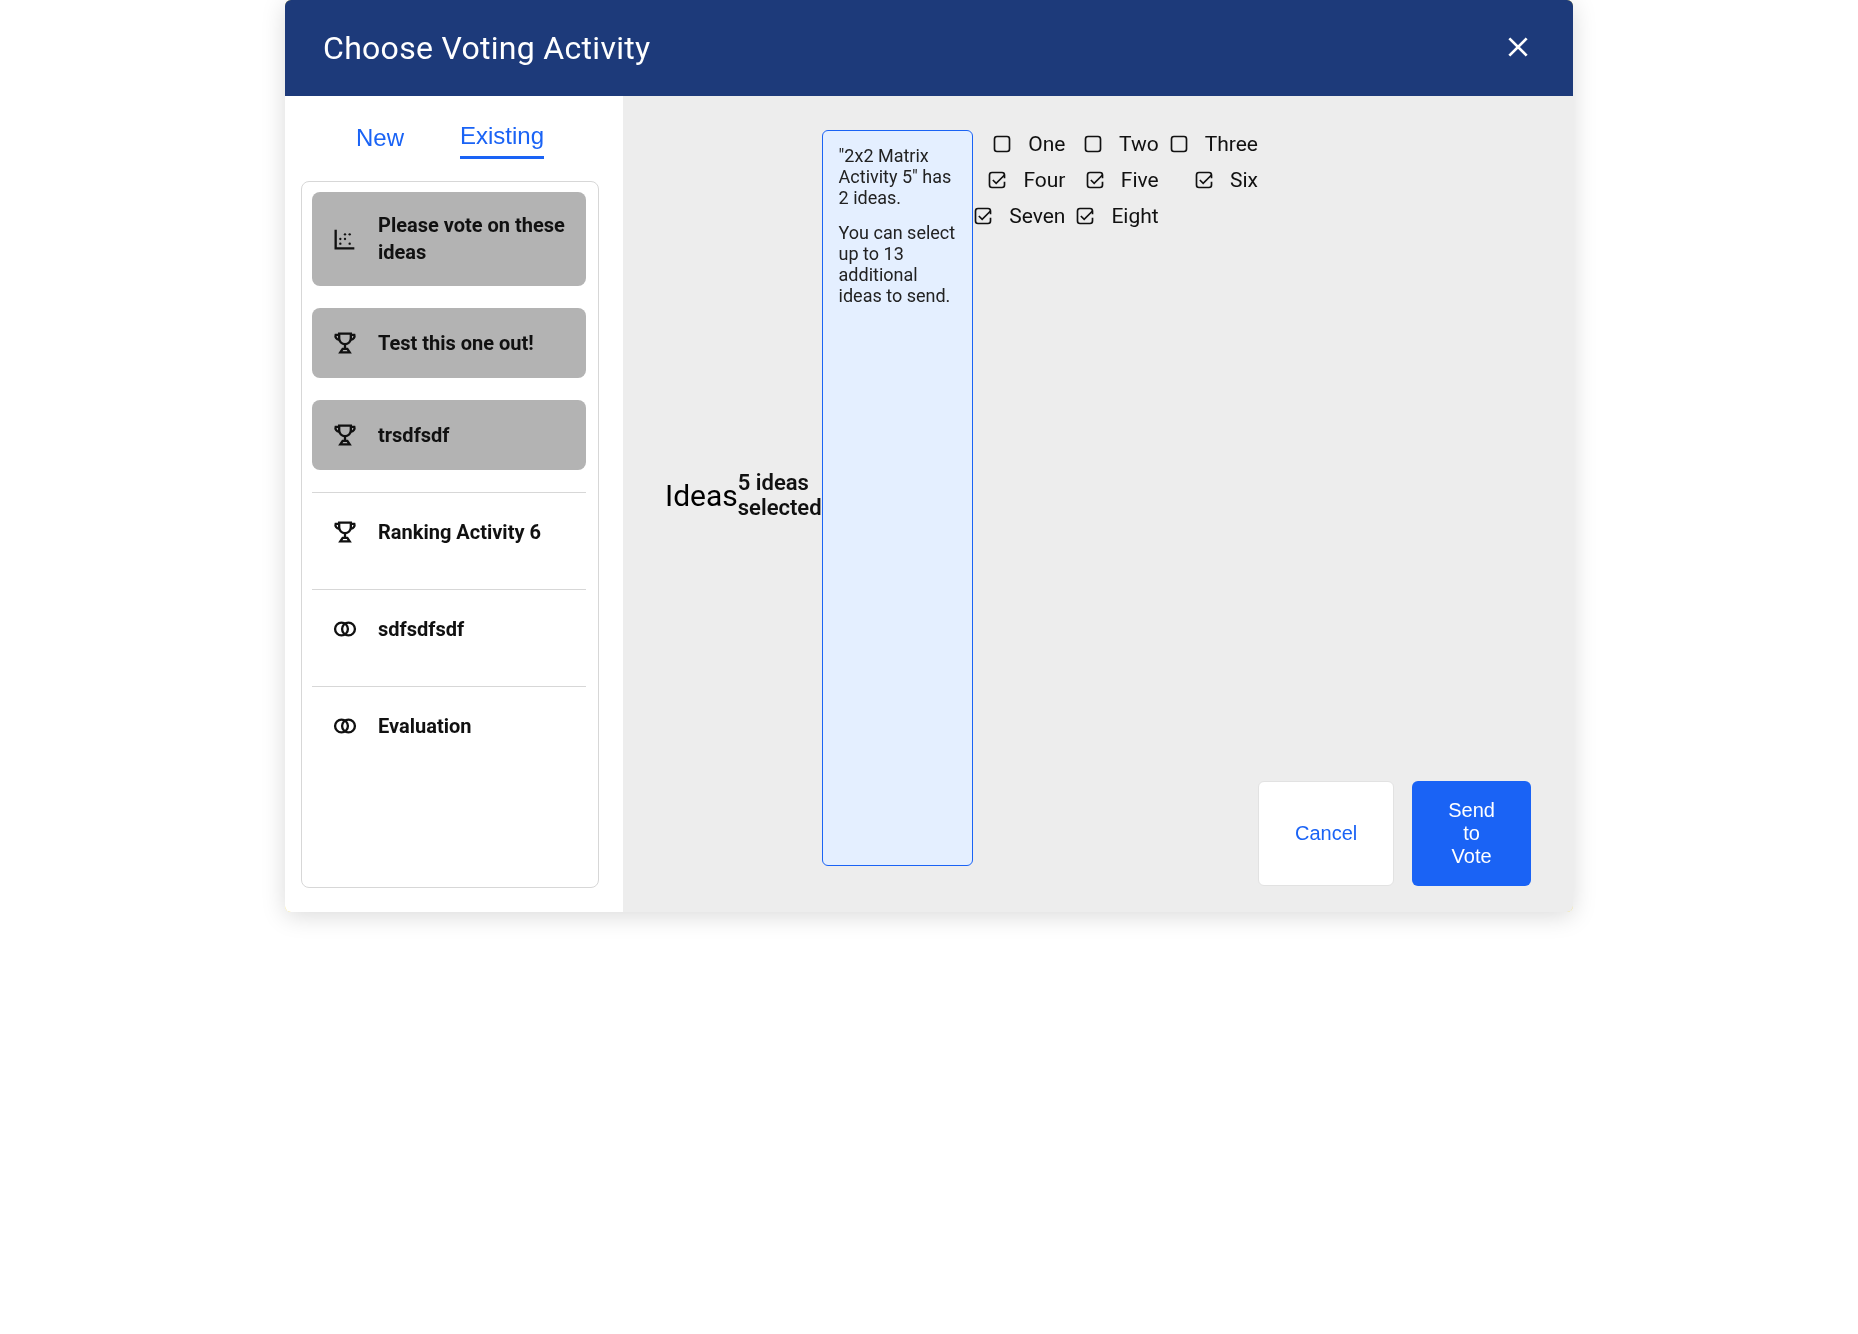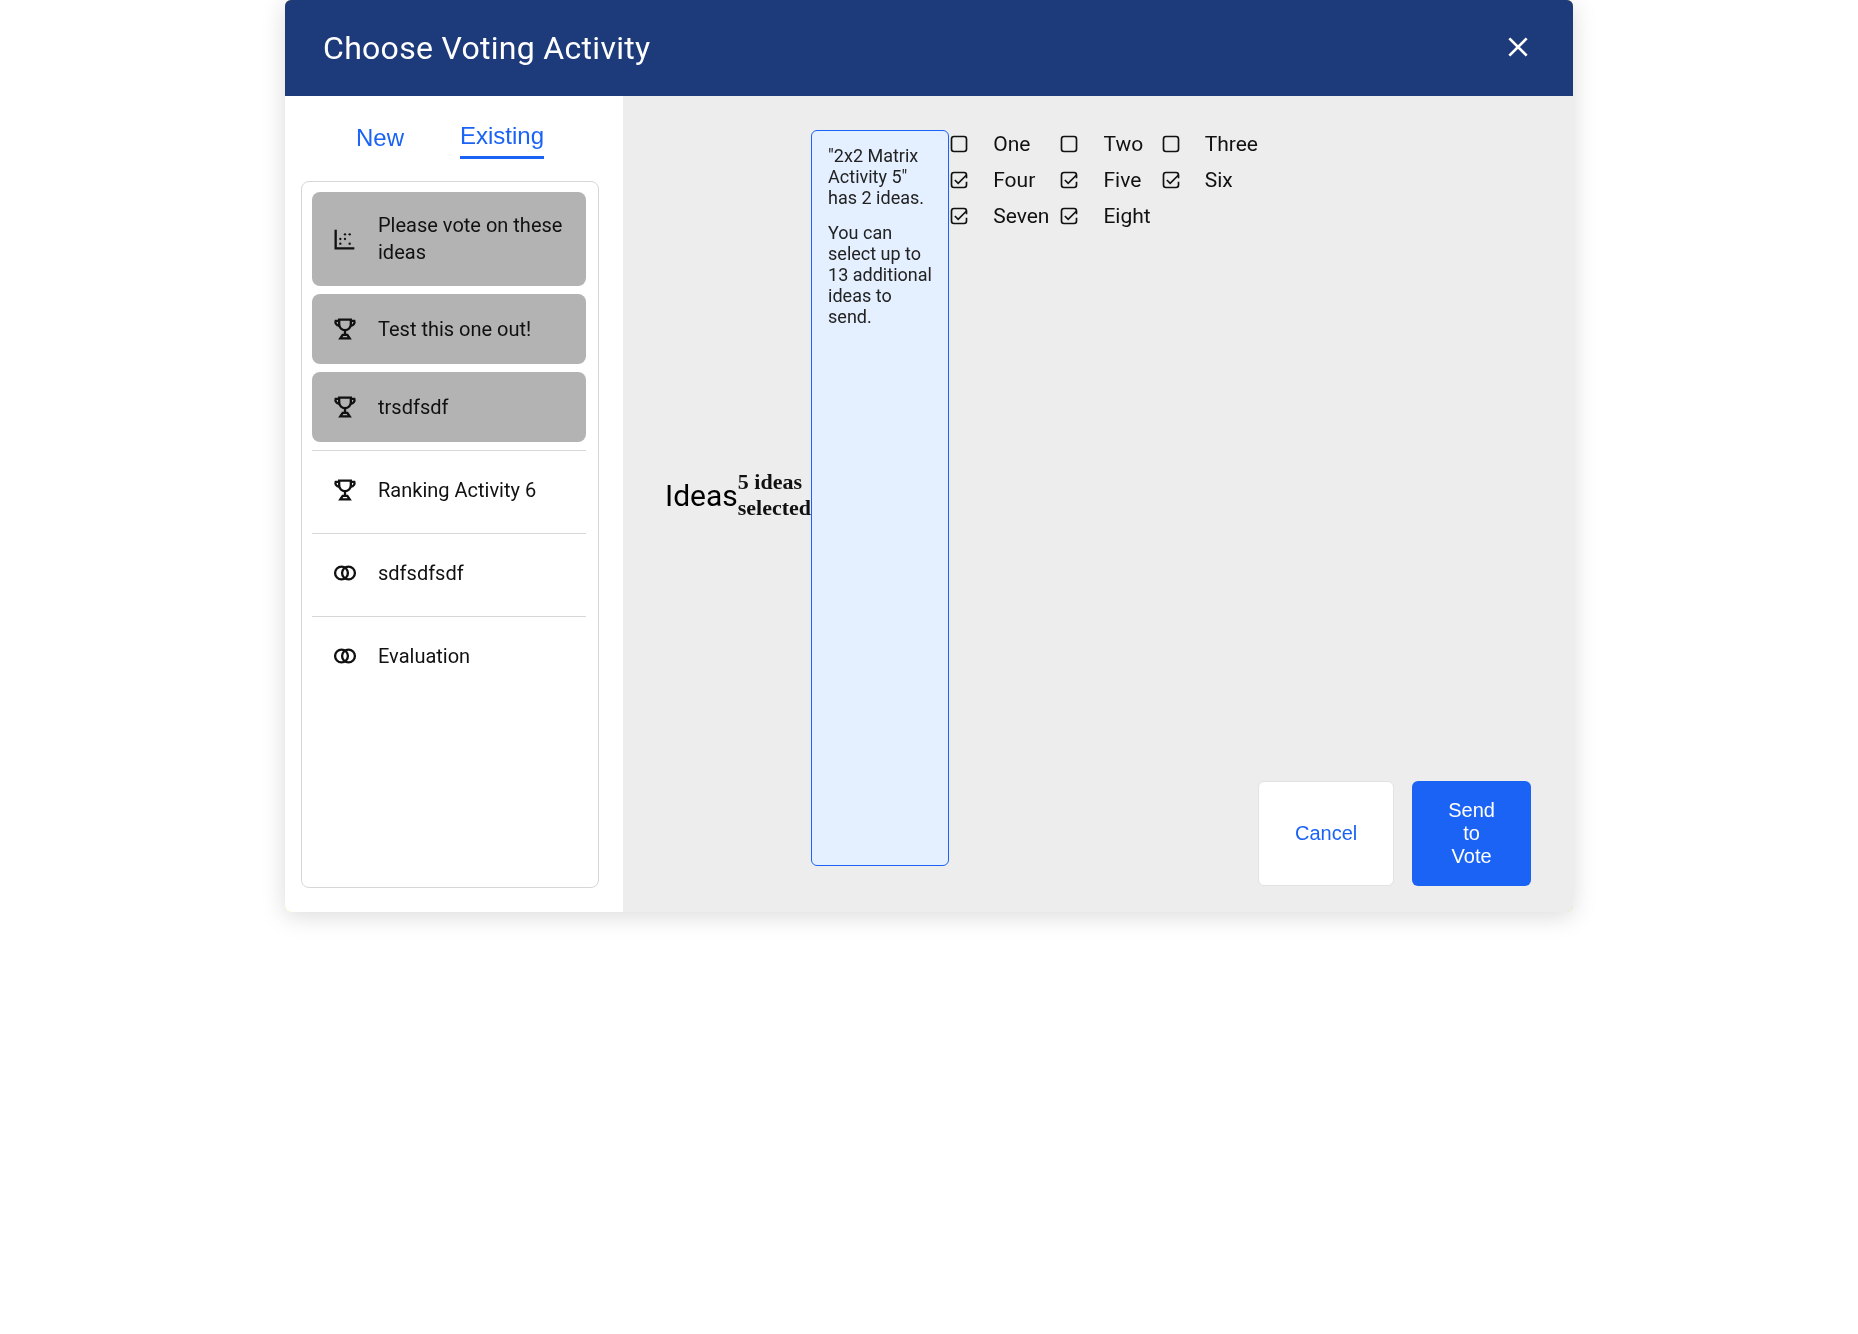--- a/index.html
+++ b/index.html
@@ -11,35 +11,35 @@
   .close-btn svg { width: 26px; height: 26px; stroke: #fff; stroke-width: 2.5; }
   .body { display: flex; flex: 1; min-height: 0;}
   .sidebar { width: 338px; background: #fff; display: flex; flex-direction: column; padding: 26px 24px 24px 16px;}
   .tabs { display: flex; gap: 56px; justify-content: center; margin-bottom: 22px;}
   .tab { font-size: 24px; color: #1a63f5; background: none; border: none; cursor: pointer; padding-bottom: 6px; }
   .tab.active { border-bottom: 3px solid #1a63f5; }
   .activity-list-wrap { border: 1px solid #d7d7d7; border-radius: 8px; padding: 10px 2px 0 10px; flex:1; overflow: hidden; position: relative;}
   .activity-list { height: 100%; overflow-y: auto; padding-right: 10px;}
   .activity-list::-webkit-scrollbar { width: 10px; }
   .activity-list::-webkit-scrollbar-thumb { background: #bdbdbd; border-radius: 5px; }
-  .activity-item { display:flex; align-items:center; gap: 18px; padding: 20px 18px; border-radius: 8px; margin-bottom: 8px; cursor: pointer; color:#111; font-size:20px; line-height:1.35;}
+  .activity-item { display:flex; align-items:center; gap: 18px; padding: 20px 18px; border-radius: 8px; margin-bottom: 22px; cursor: pointer; color:#111; font-size:20px; line-height:1.35;font-weight:bold;}
   .activity-item.disabled { background: #b3b3b3; color:#111; }
   .activity-item.selected { background: #1a63f5; color:#fff; }
   .activity-item .icon { flex-shrink:0; width:30px; height:30px; display:flex; align-items:center; justify-content:center;}
   .activity-item .icon svg { width:28px; height:28px; }
   .activity-sep { height:1px; background:#d7d7d7; margin: 4px 0 4px 0;}
   .main { flex:1; background:#ededed; display:flex; flex-direction:row; padding: 34px 42px 26px 42px; min-width:0;}
   .main-head { display:flex; justify-content:space-between; align-items:center; margin-bottom: 26px;}
   .main-head h2 { font-size:30px; font-weight:400;}
-  .selected-count { font-size:22px; font-weight:600; color:#111;font-family:Liberation Serif, serif;}
+  .selected-count { font-size:22px; font-weight:600; color:#111;}
   .info-box { border:1px solid #1a63f5; background:#e4efff; border-radius:6px; padding:14px 16px 16px 16px; font-size:18px; color:#222; width: 410px; margin-bottom: 20px;}
   .info-box .line2 { margin-top:14px; }
   .info-box .bold { font-weight:400; }
   .ideas-grid { display:grid; grid-template-columns: repeat(3, 1fr); column-gap: 10px; row-gap: 8px; align-content:start;}
-  .idea { display:flex; align-items:center; gap:24px; font-size:21px; color:#111; cursor:pointer; user-select:none; padding:2px 0;}
+  .idea { display:flex; align-items:center; gap:16px; font-size:21px; color:#111; cursor:pointer; user-select:none; padding:2px 0;justify-content:flex-end;}
   .idea .chk { width:20px; height:20px; flex-shrink:0; display:flex; align-items:center; justify-content:center;}
   .idea .chk svg { width:20px; height:20px; stroke:#111; stroke-width:2; fill:none;}
   .footer { margin-top:auto; display:flex; justify-content:flex-end; gap:18px; padding-top:18px;}
   .btn { font-size:20px; padding: 18px 36px; border-radius:6px; cursor:pointer; border:none;}
   .btn-cancel { background:#fff; color:#1a63f5; border:1px solid #e2e2e2;}
   .btn-primary { background:#1a63f5; color:#fff; }
 </style>
 </head>
 <body>
 

